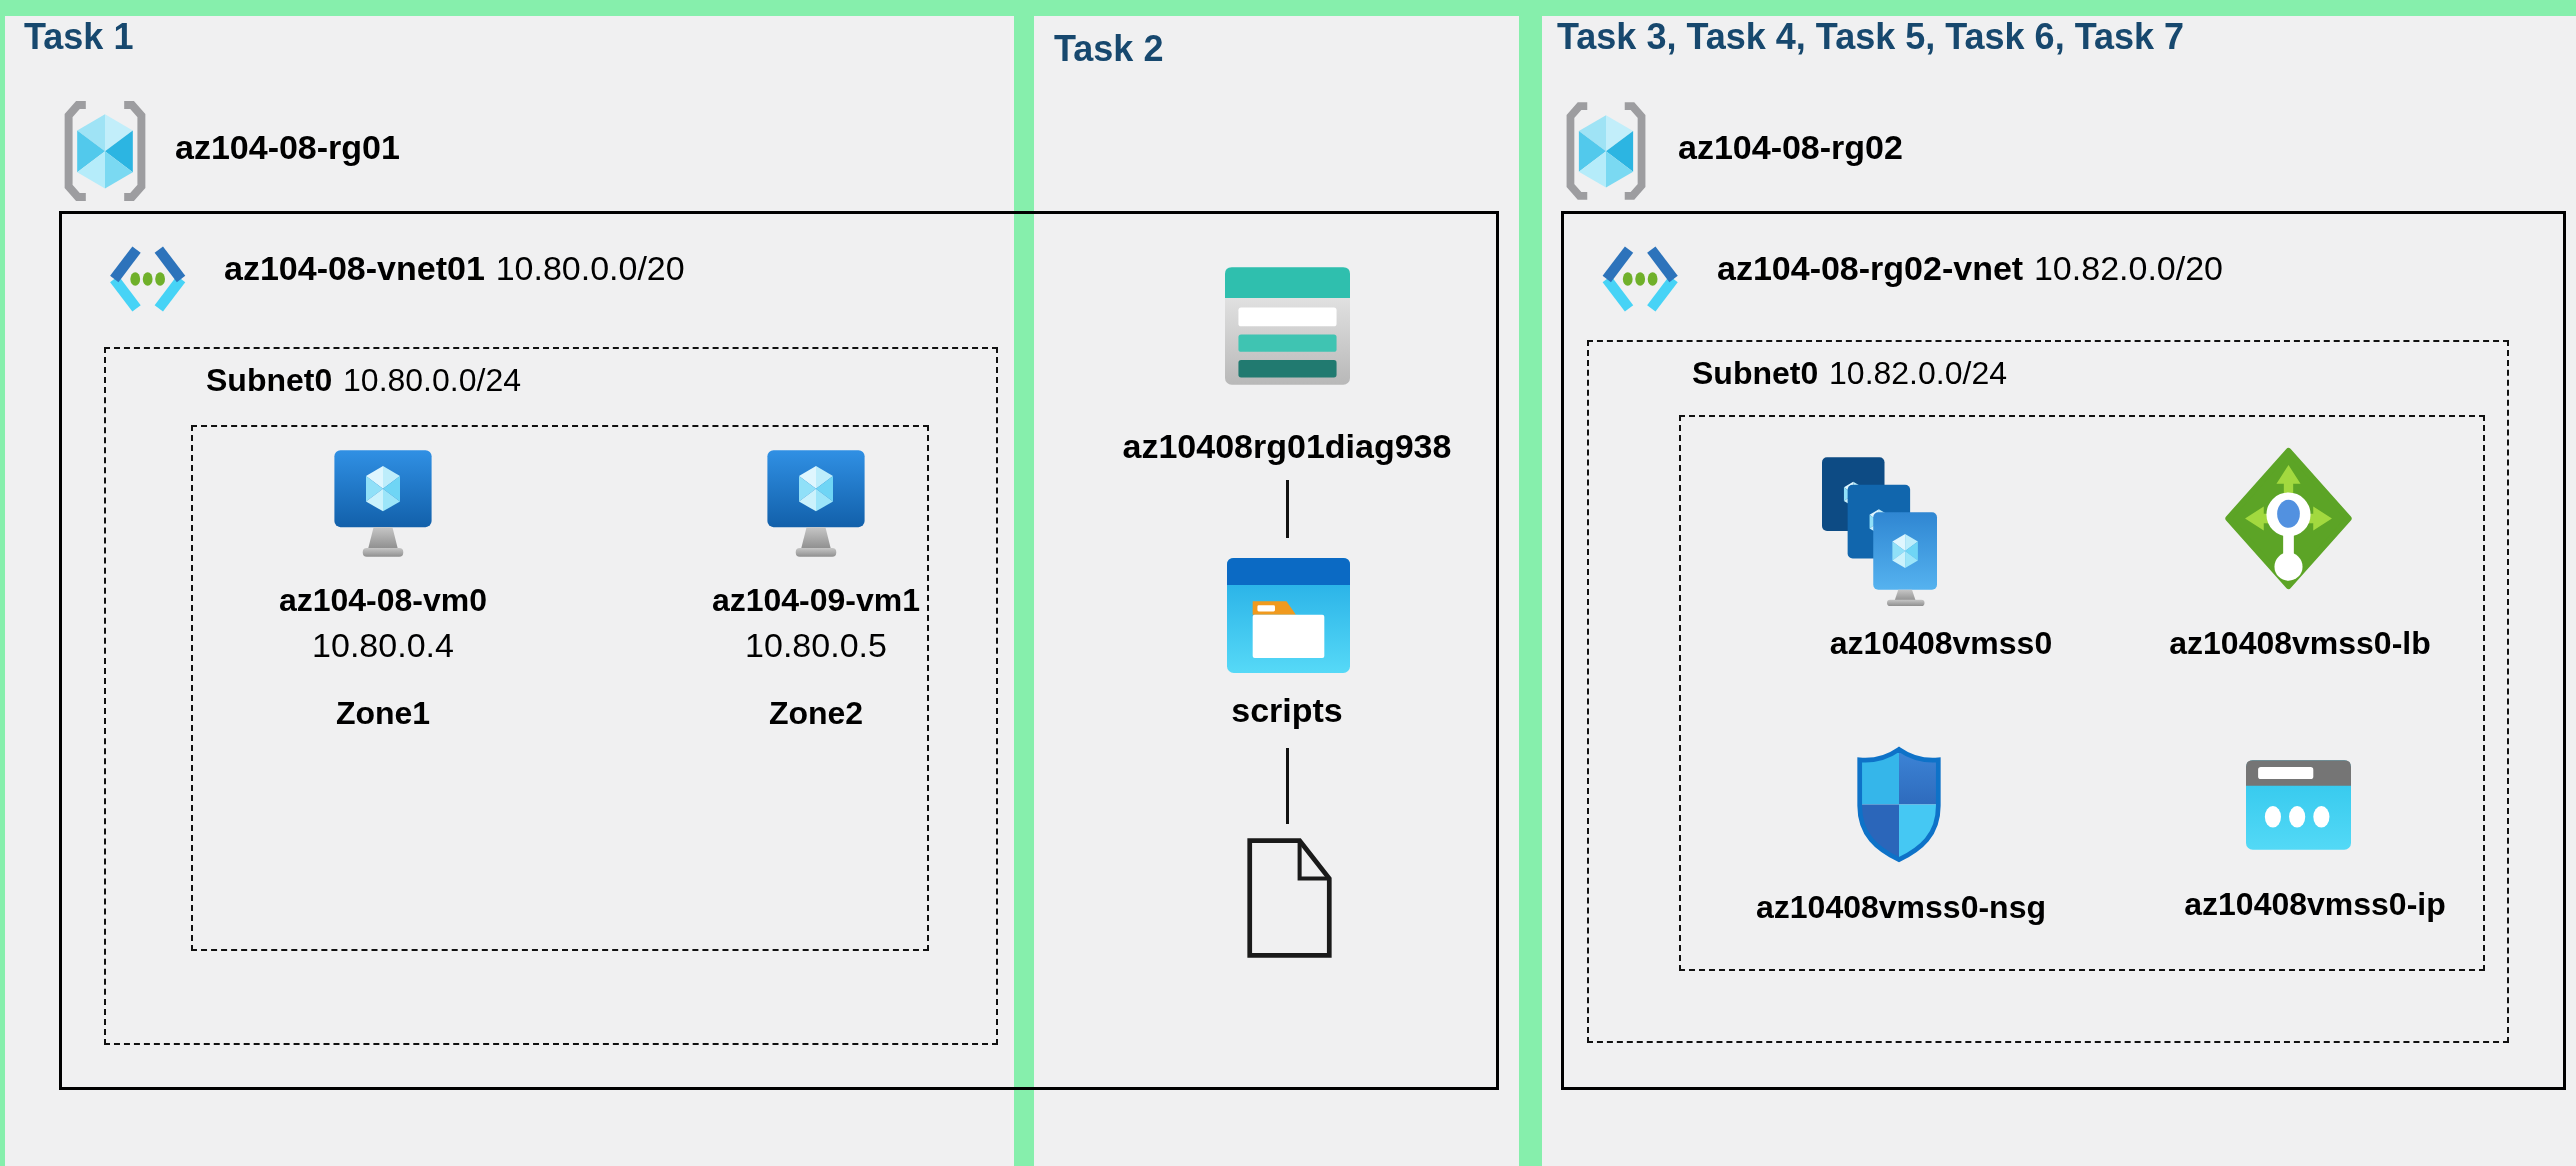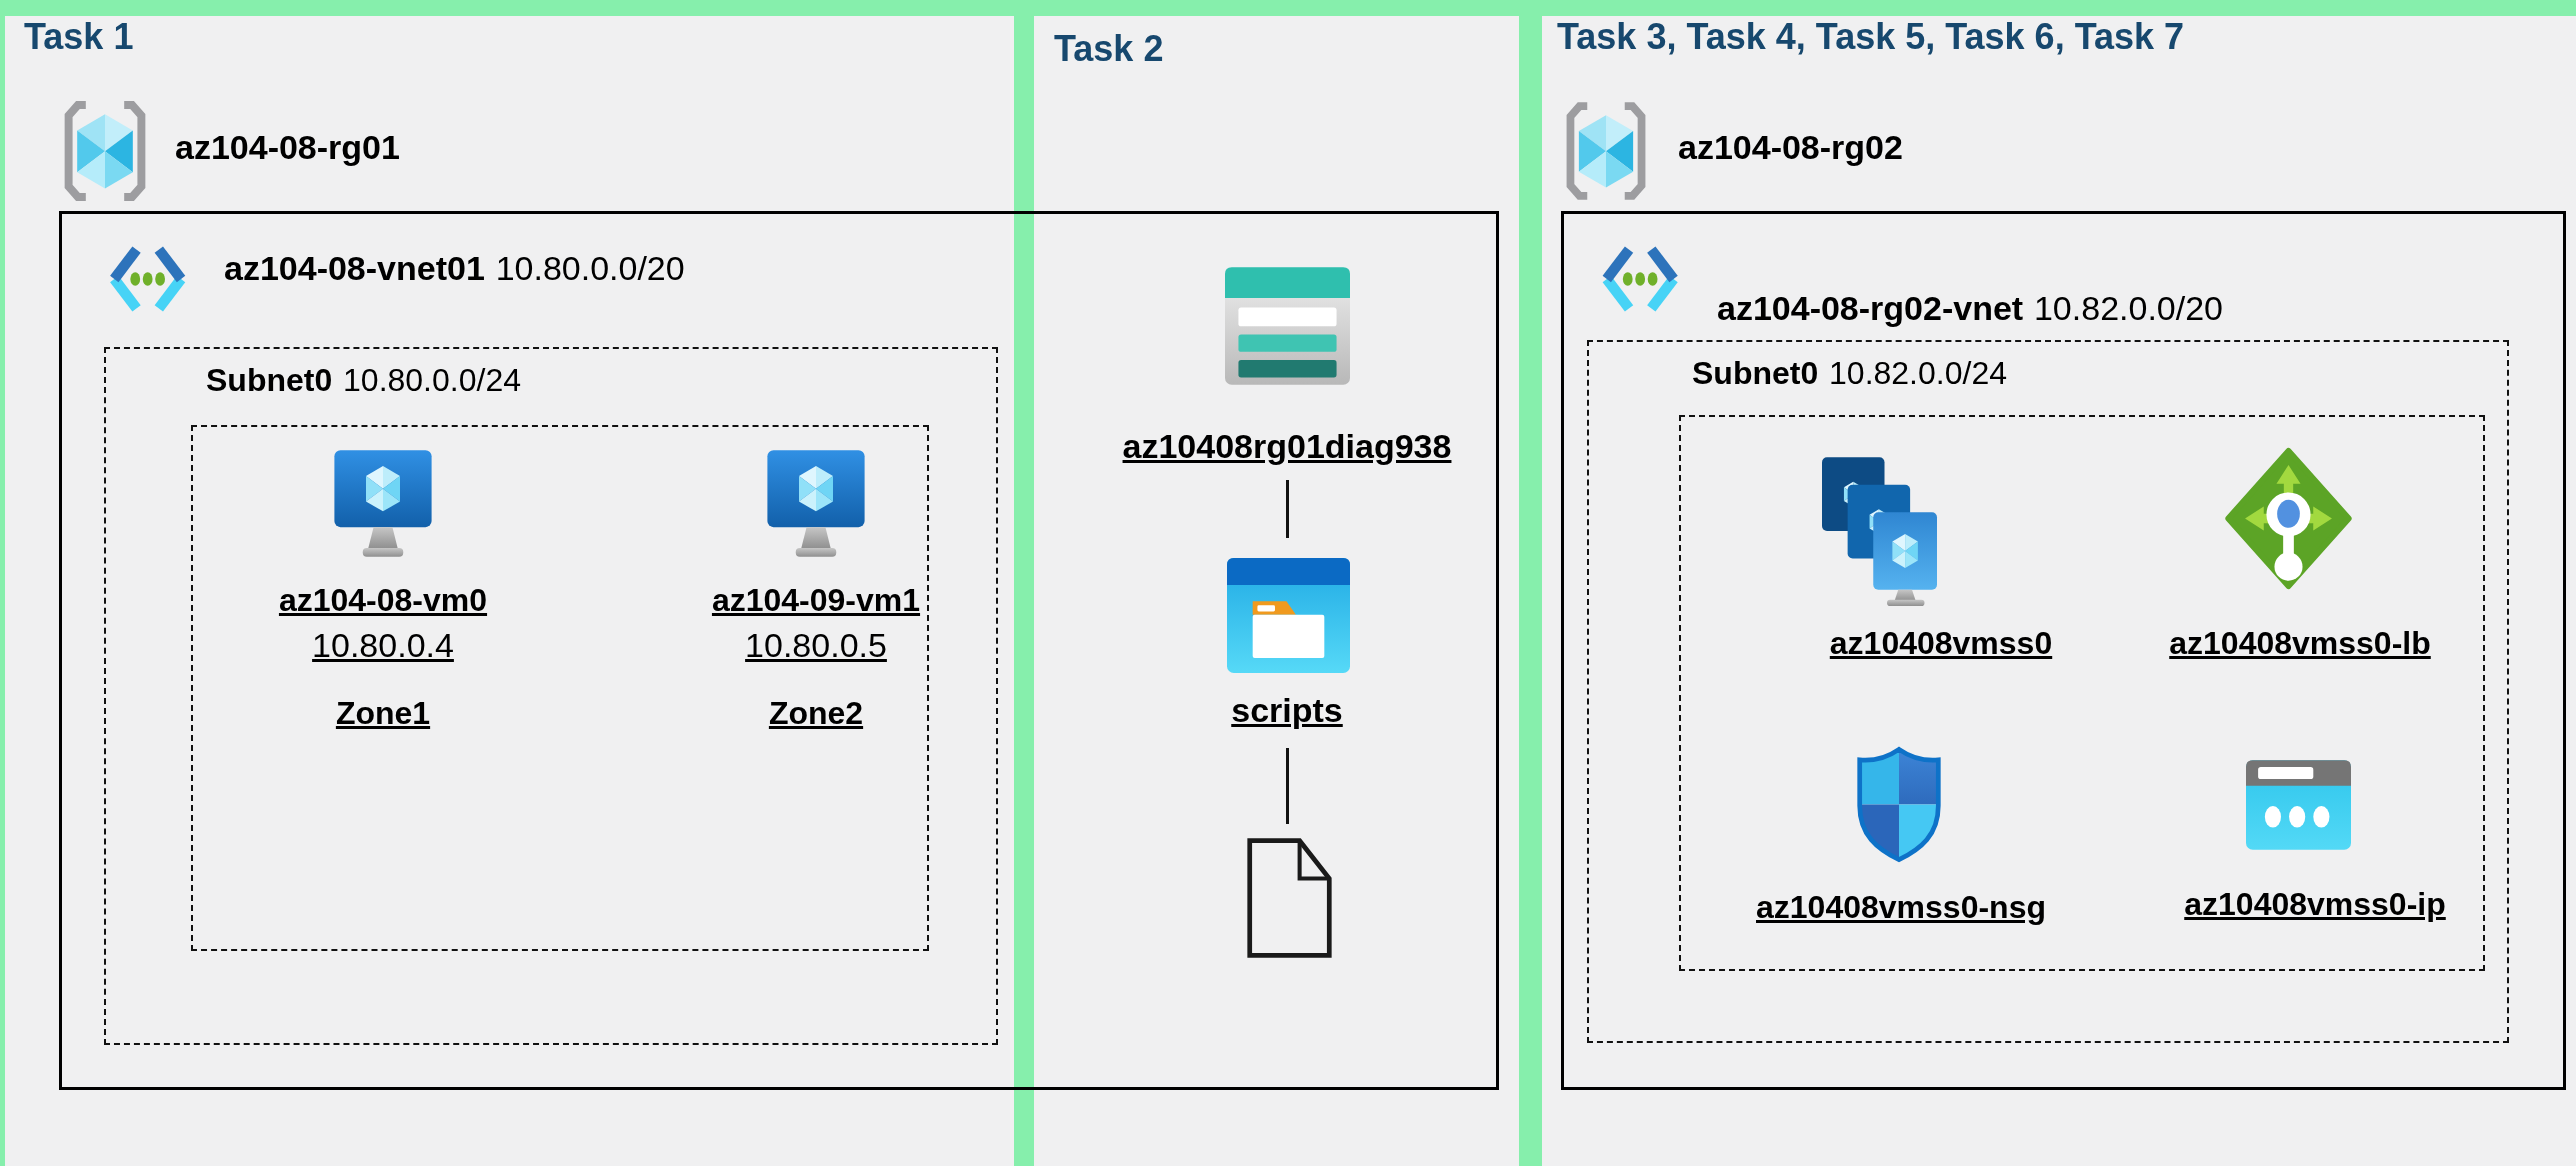--- a/index.html
+++ b/index.html
@@ -14,21 +14,21 @@
   }
   .solid-box{position:absolute;border:3.4px solid #000;box-sizing:border-box;}
   .dashed-box{position:absolute;border:2.7px dashed #111;box-sizing:border-box;}
   .res-label{position:absolute;font-size:34px;font-weight:bold;white-space:nowrap;}
   .pair-label{position:absolute;white-space:nowrap;font-size:34px;}
   .pair-label .nm{font-weight:bold;}
   .pair-label .cidr{font-weight:normal;margin-left:10.8px;}
   .sub-label{font-size:32px;}
   .clabel{
     position:absolute;transform:translateX(-50%);white-space:nowrap;
-    font-size:32px;font-weight:bold;text-align:left;text-decoration:underline;
+    font-size:32px;font-weight:bold;text-align:left;
   }
   .clabel.reg{font-weight:normal;font-size:34px;}
   .file-label{font-size:31px;}
   .icon{position:absolute;}
   .connector{position:absolute;width:2.7px;background:#111;}
   svg{display:block;}
 </style>
 </head>
 <body>
 
@@ -196,21 +196,21 @@
     <svg width="91" height="72" viewBox="0 0 135 110">
       <path d="M16,55 L50,100" stroke="#47d3f6" stroke-width="16" fill="none"></path>
       <path d="M50,10 L16,55" stroke="#2d73bb" stroke-width="16" fill="none"></path>
       <path d="M118,55 L84,100" stroke="#47d3f6" stroke-width="16" fill="none"></path>
       <path d="M84,10 L118,55" stroke="#2d73bb" stroke-width="16" fill="none"></path>
       <ellipse cx="48" cy="55" rx="7.5" ry="10.5" fill="#6fb02a"></ellipse>
       <ellipse cx="67" cy="55" rx="7.5" ry="10.5" fill="#6fb02a"></ellipse>
       <ellipse cx="86" cy="55" rx="7.5" ry="10.5" fill="#6fb02a"></ellipse>
     </svg>
   </div>
-  <div class="pair-label" style="left:1717px;top:249px;margin-top:40px;">
+  <div class="pair-label" style="left:1717px;top:249px;">
     <span class="nm">az104-08-rg02-vnet</span><span class="cidr">10.82.0.0/20</span>
   </div>
 
   <div class="dashed-box" style="left:1587px;top:340px;width:922px;height:703px;"></div>
   <div class="pair-label sub-label" style="left:1692px;top:355px;">
     <span class="nm">Subnet0</span><span class="cidr">10.82.0.0/24</span>
   </div>
 
   <div class="dashed-box" style="left:1679px;top:415px;width:806px;height:556px;"></div>
 

